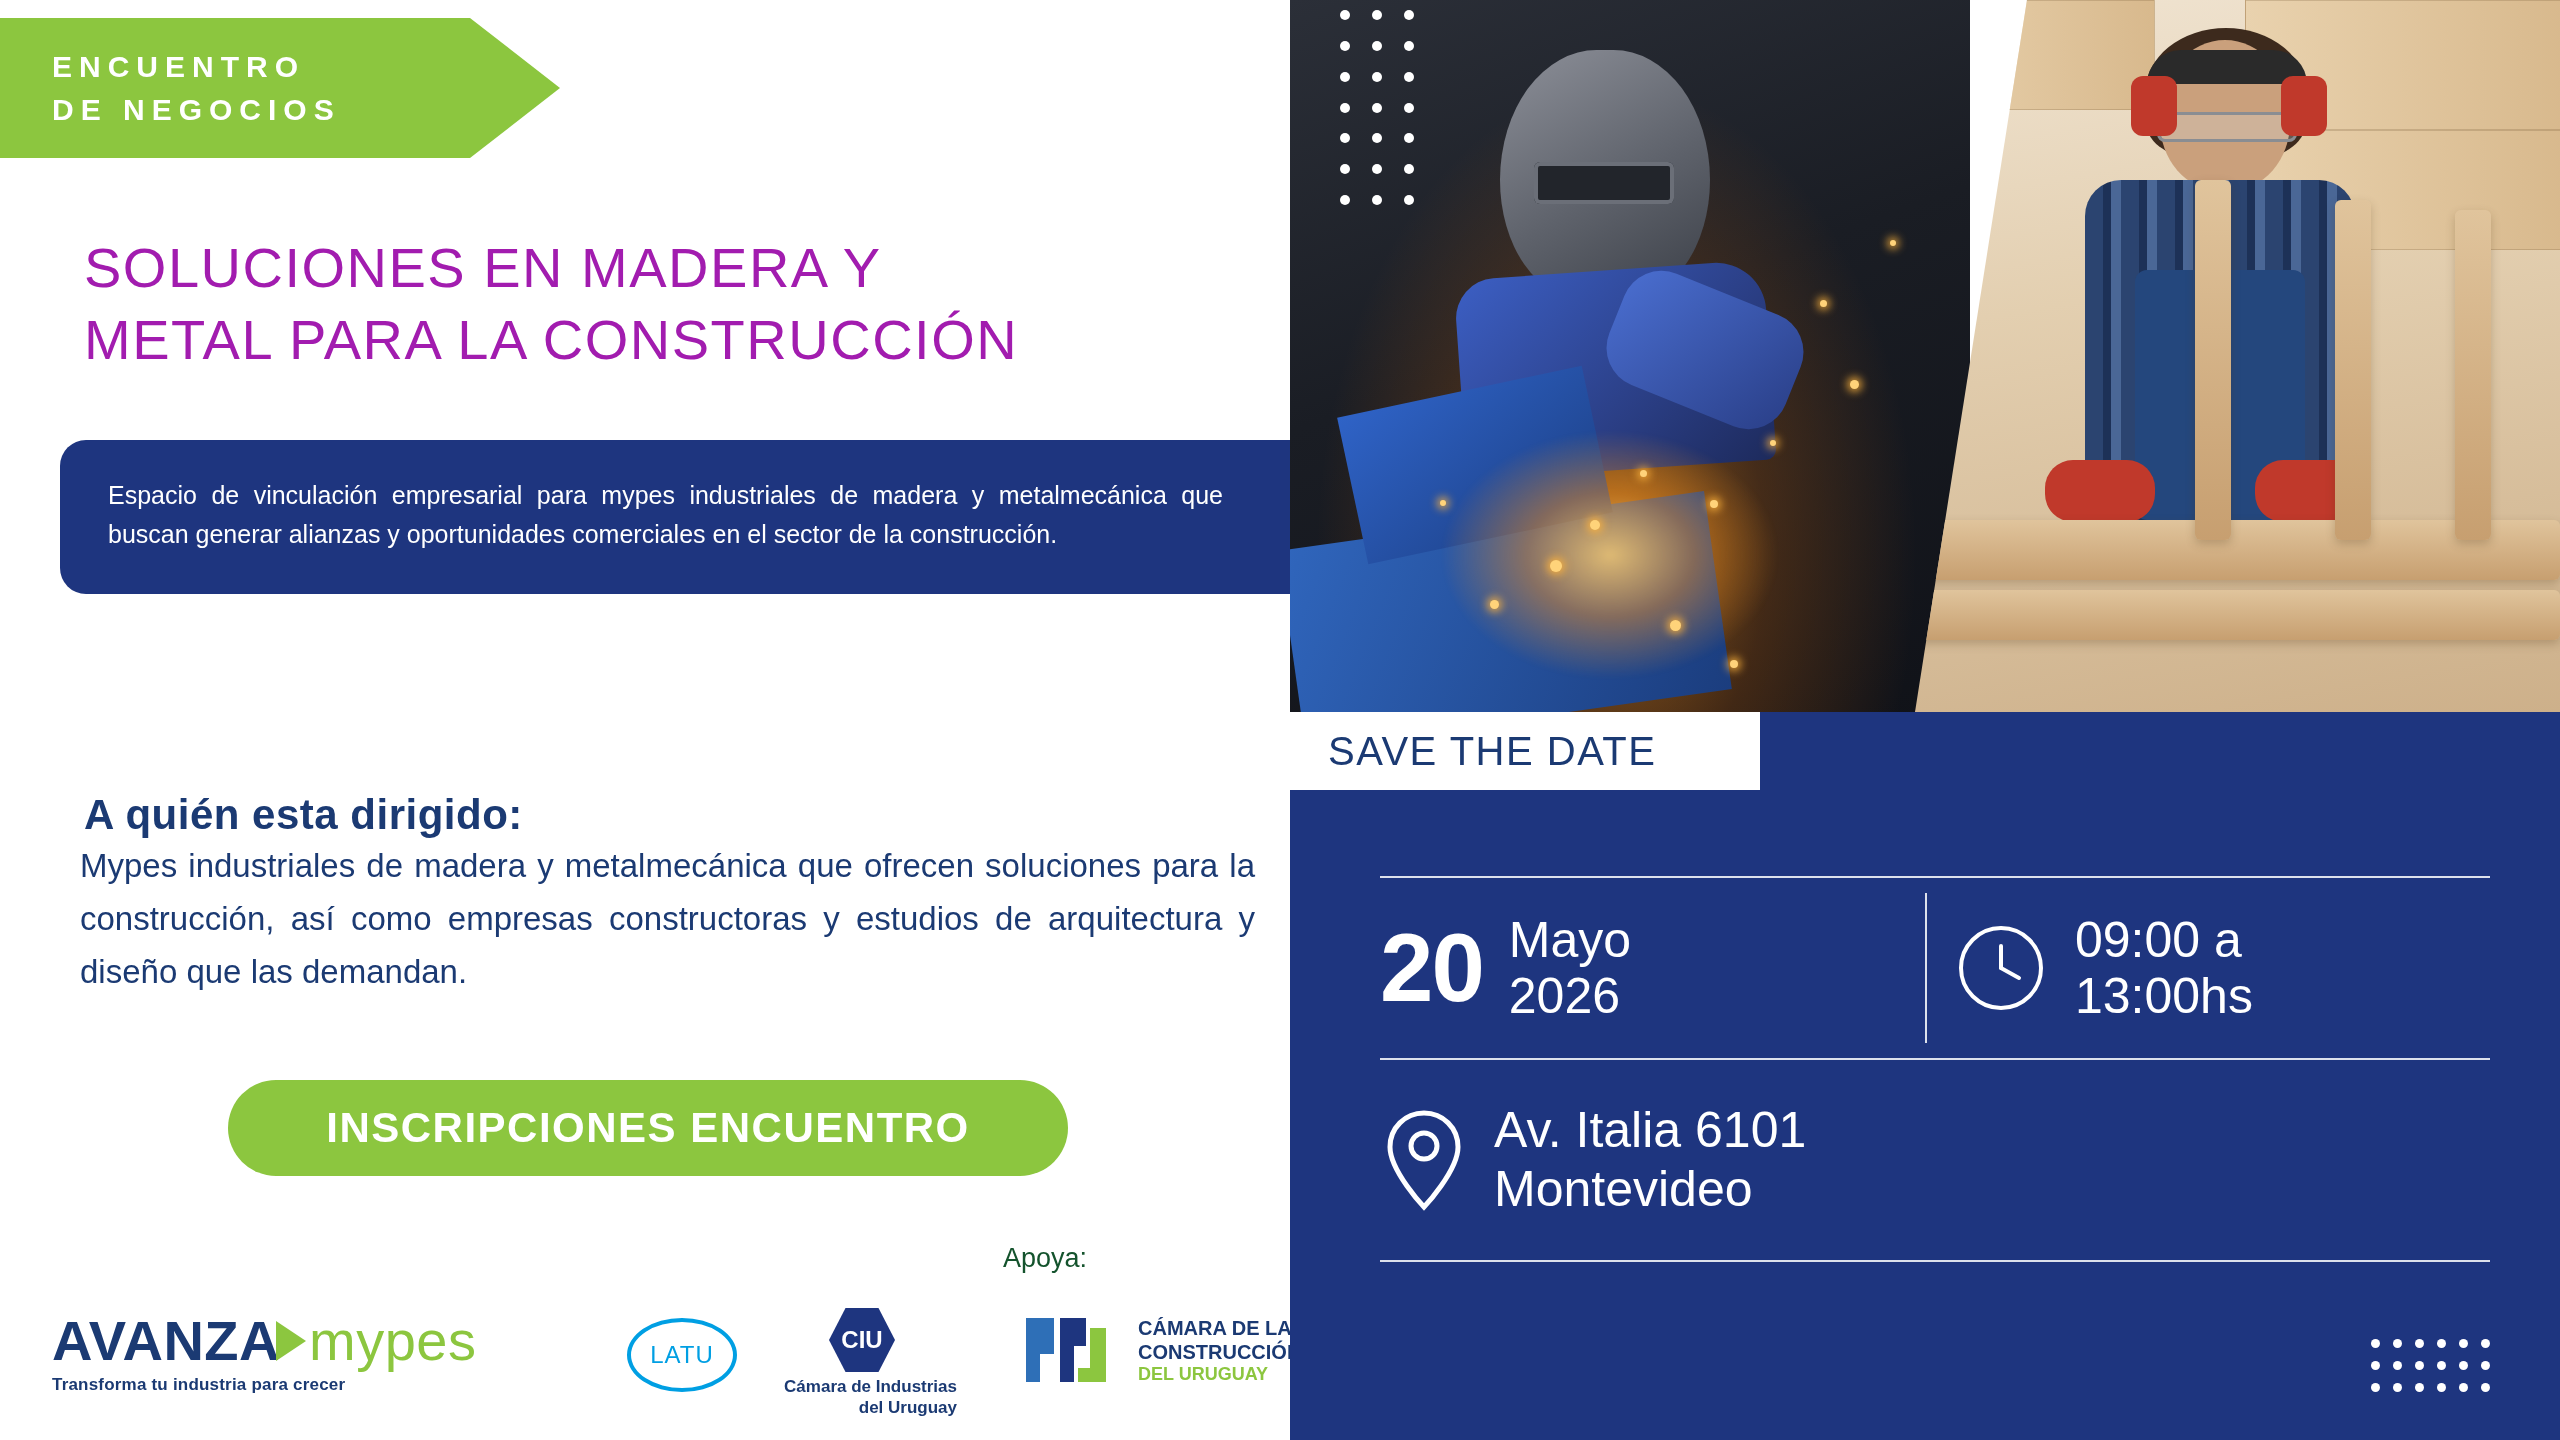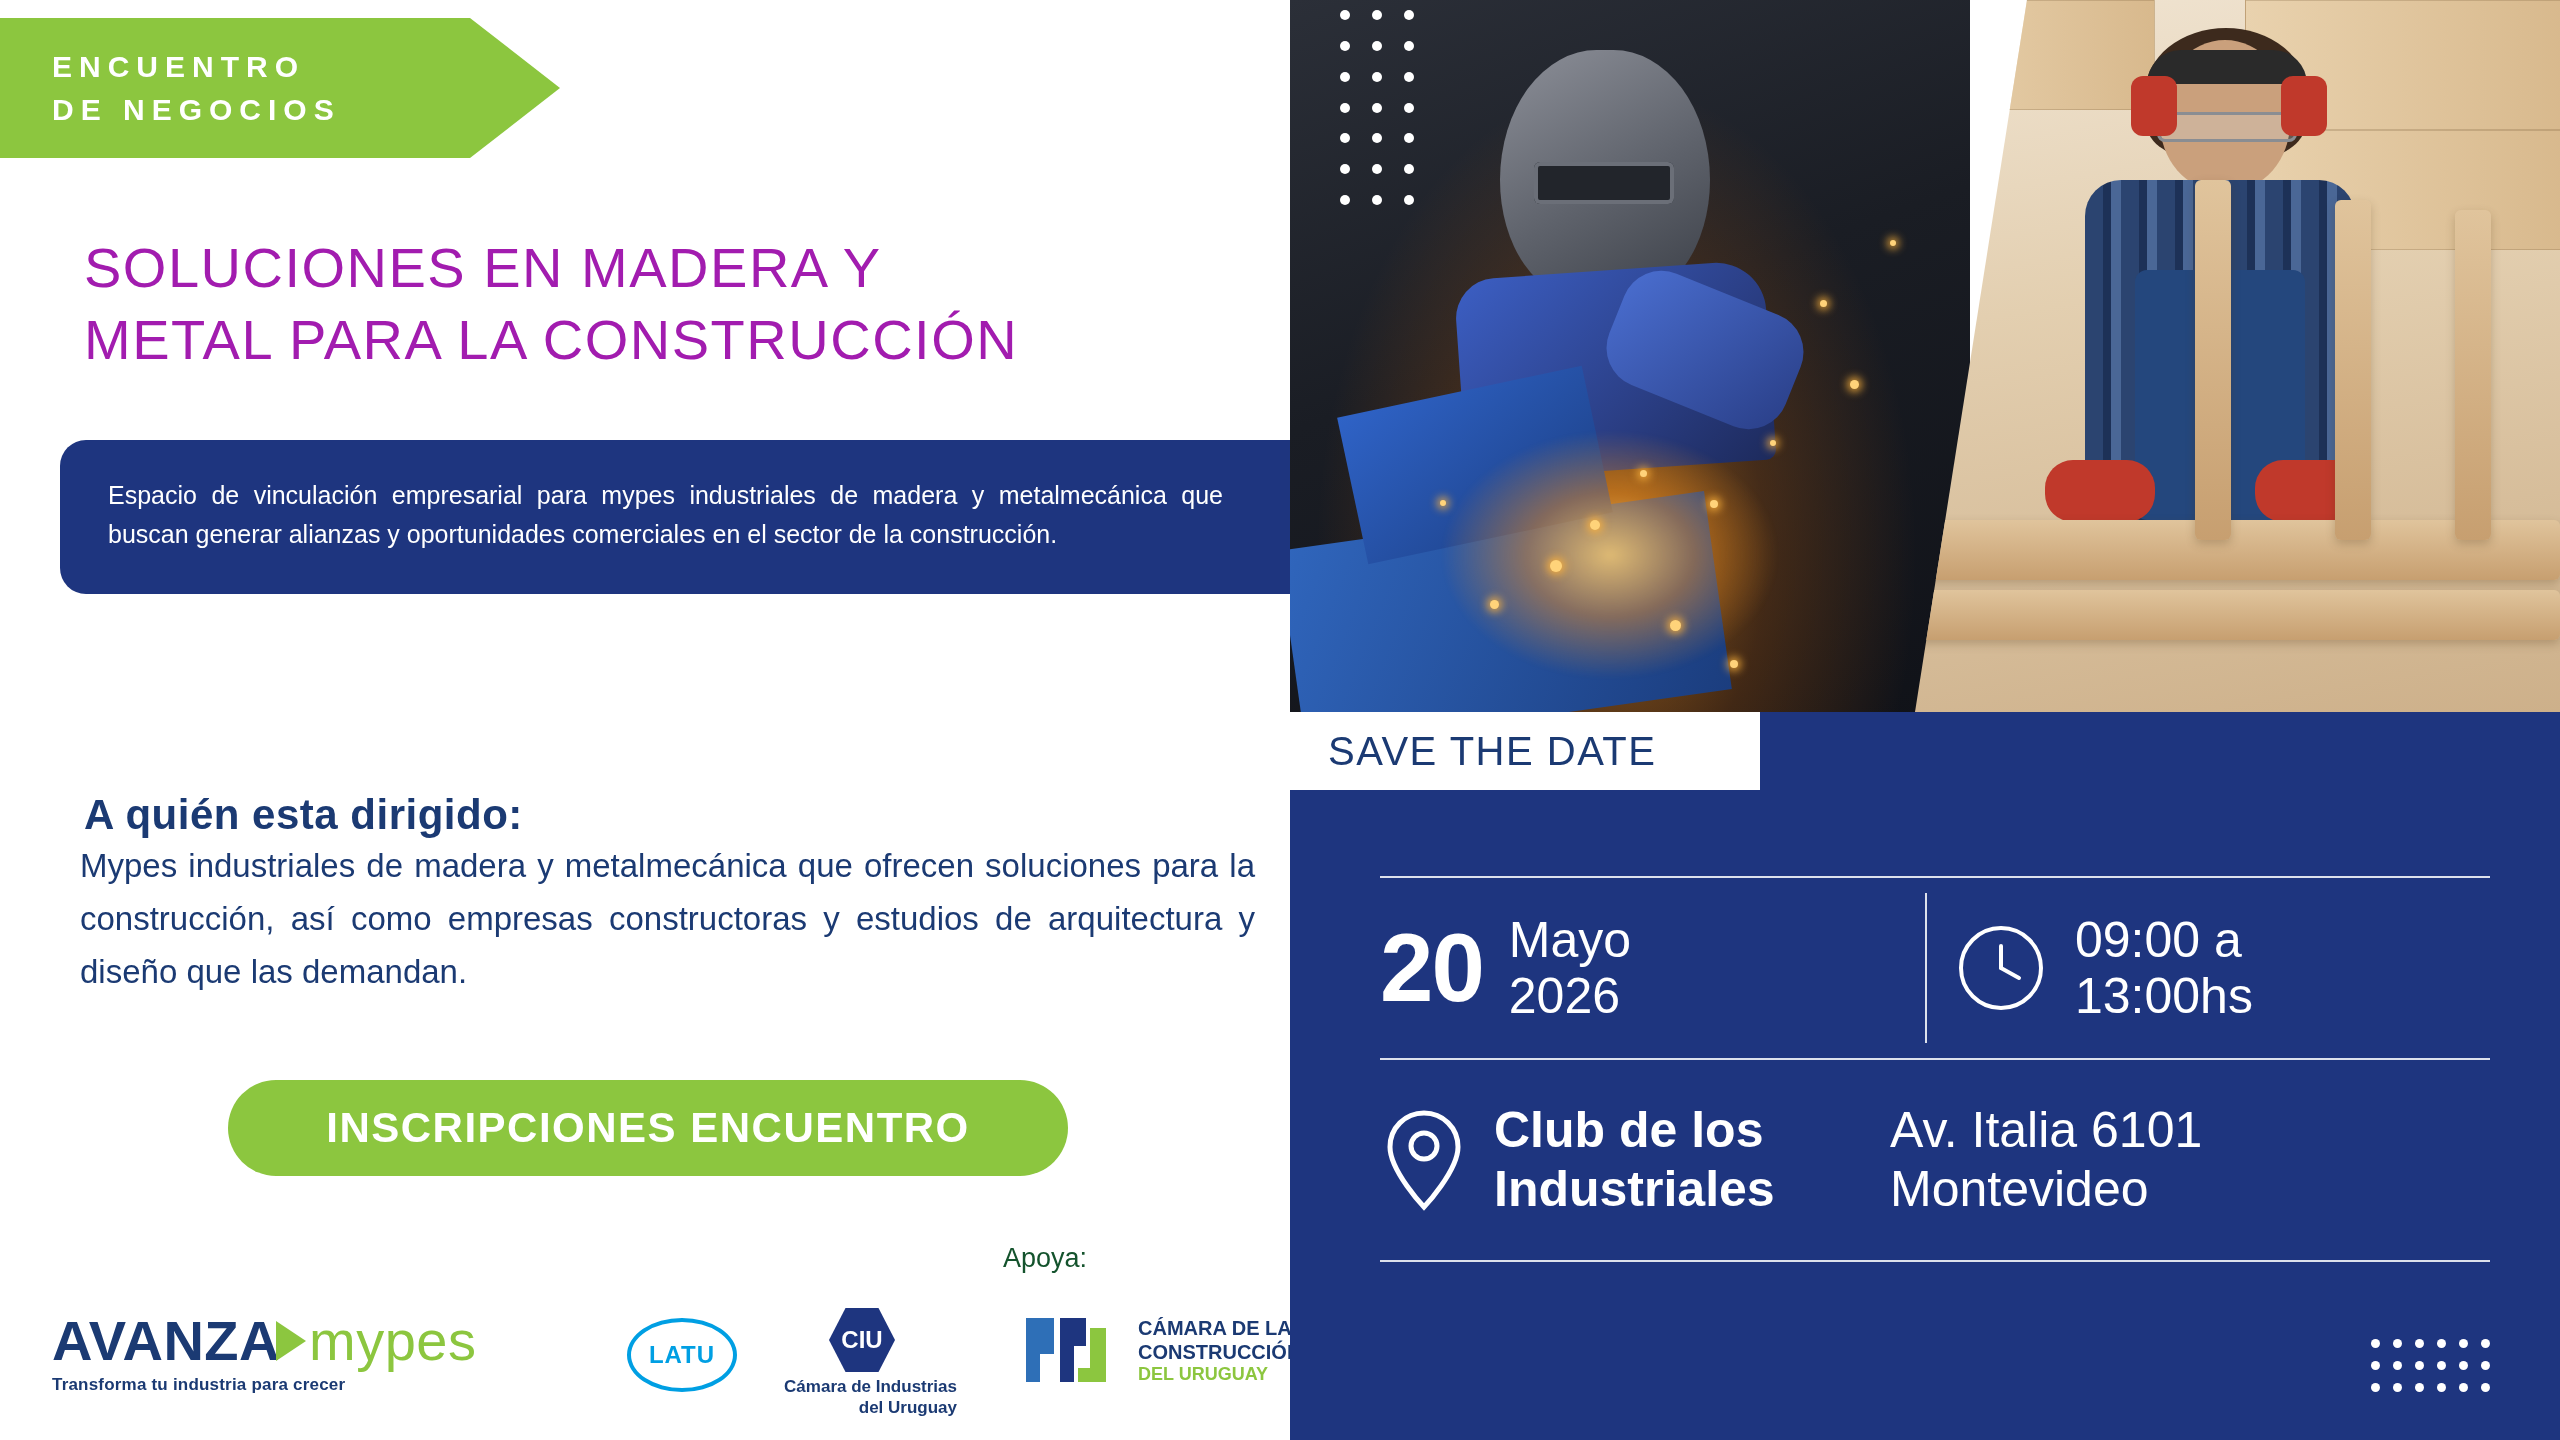--- a/index.html
+++ b/index.html
@@ -155,21 +155,21 @@
     position: absolute;
     left: 575px; top: 18px;
     width: 110px; height: 74px;
     border: 4px solid #009fe3;
     border-radius: 50%;
     display: flex;
     align-items: center;
     justify-content: center;
     color: #009fe3;
     font-size: 24px;
-    font-weight: bold;
+    font-weight: normal;
     letter-spacing: 1px;
   }
 
   .ciu-logo {
     position: absolute;
     left: 715px; top: 8px;
     width: 190px;
     text-align: right;
     color: #1b3a73;
   }
@@ -676,24 +676,20 @@
 
     <div class="hr-line"></div>
 
     <div class="row-place">
       <span class="pin-icon">
         <svg width="88" height="106" viewBox="0 0 88 106">
           <path d="M44 6 C25 6 10 21 10 40 C10 64 44 100 44 100 C44 100 78 64 78 40 C78 21 63 6 44 6 Z" fill="none" stroke="#ffffff" stroke-width="5"></path>
           <circle cx="44" cy="39" r="13" fill="none" stroke="#ffffff" stroke-width="5"></circle>
         </svg>
       </span>
-      <span class="place-name">
-        <div>Club de los</div>
-        <div>Industriales</div>
-      </span>
       <span class="place-addr">
         <div>Av. Italia 6101</div>
         <div>Montevideo</div>
       </span>
     </div>
 
     <div class="hr-line"></div>
   </div>
 
   <div class="corner-dots">

